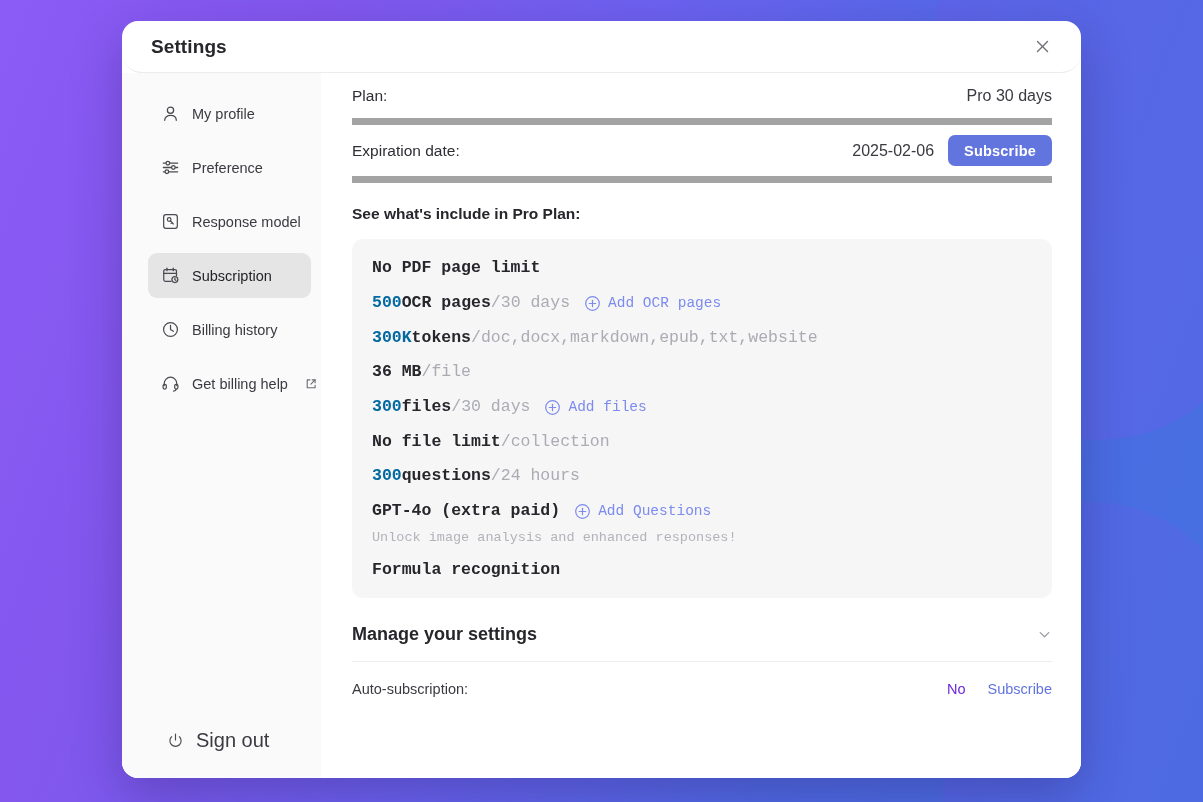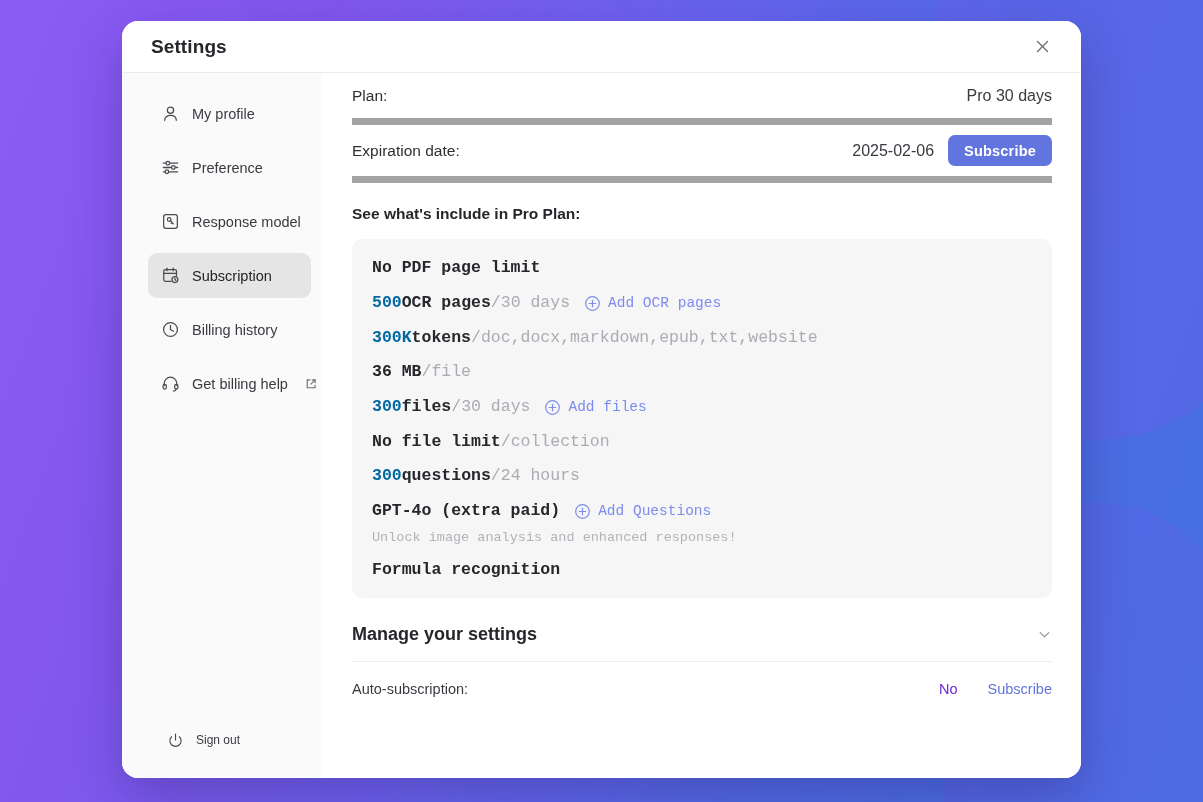--- a/index.html
+++ b/index.html
@@ -54,20 +54,21 @@
 
   
   #dialog-header {
     height: 52px;
     flex: 0 0 52px;
     border-bottom: 1px solid #ECECEE;
     display: flex;
     align-items: center;
     padding: 0 26px 0 29px;
     background: #fff;
+    border-radius: 20px;
   }
   #dialog-title {
     font-size: 19px;
     font-weight: bold;
     color: #26262B;
     letter-spacing: 0.1px;
     flex: 1;
   }
   #close-button {
     width: 26px; height: 26px;
@@ -119,21 +120,21 @@
 
   #sign-out {
     display: flex;
     align-items: center;
     gap: 11px;
     height: 40px;
     padding: 0 12px 0 17px;
     border-radius: 9px;
     cursor: pointer;
     color: #3A3A41;
-    font-size: 12px;
+    font-size: 20px;
     margin-bottom: 4px;
   }
 
   
   #main {
     flex: 1;
     background: #ffffff;
     padding: 0 29px 0 31px;
     overflow: hidden;
     display: flex;
@@ -231,21 +232,20 @@
     color: #26262B;
   }
   #manage-chevron { color: #9A9AA2; display: flex; }
 
   #auto-sub-row {
     display: flex;
     align-items: center;
     padding-top: 19px;
     font-size: 14.5px;
     color: #3A3A41;
-    gap: 8px;
   }
   #auto-sub-label { flex: 1; }
   #auto-sub-value { color: #6d28d9; margin-right: 22px; }
   #auto-sub-link {
     color: #6274DE;
     cursor: pointer;
     font-size: 14.5px;
   }
 </style>
 </head>

